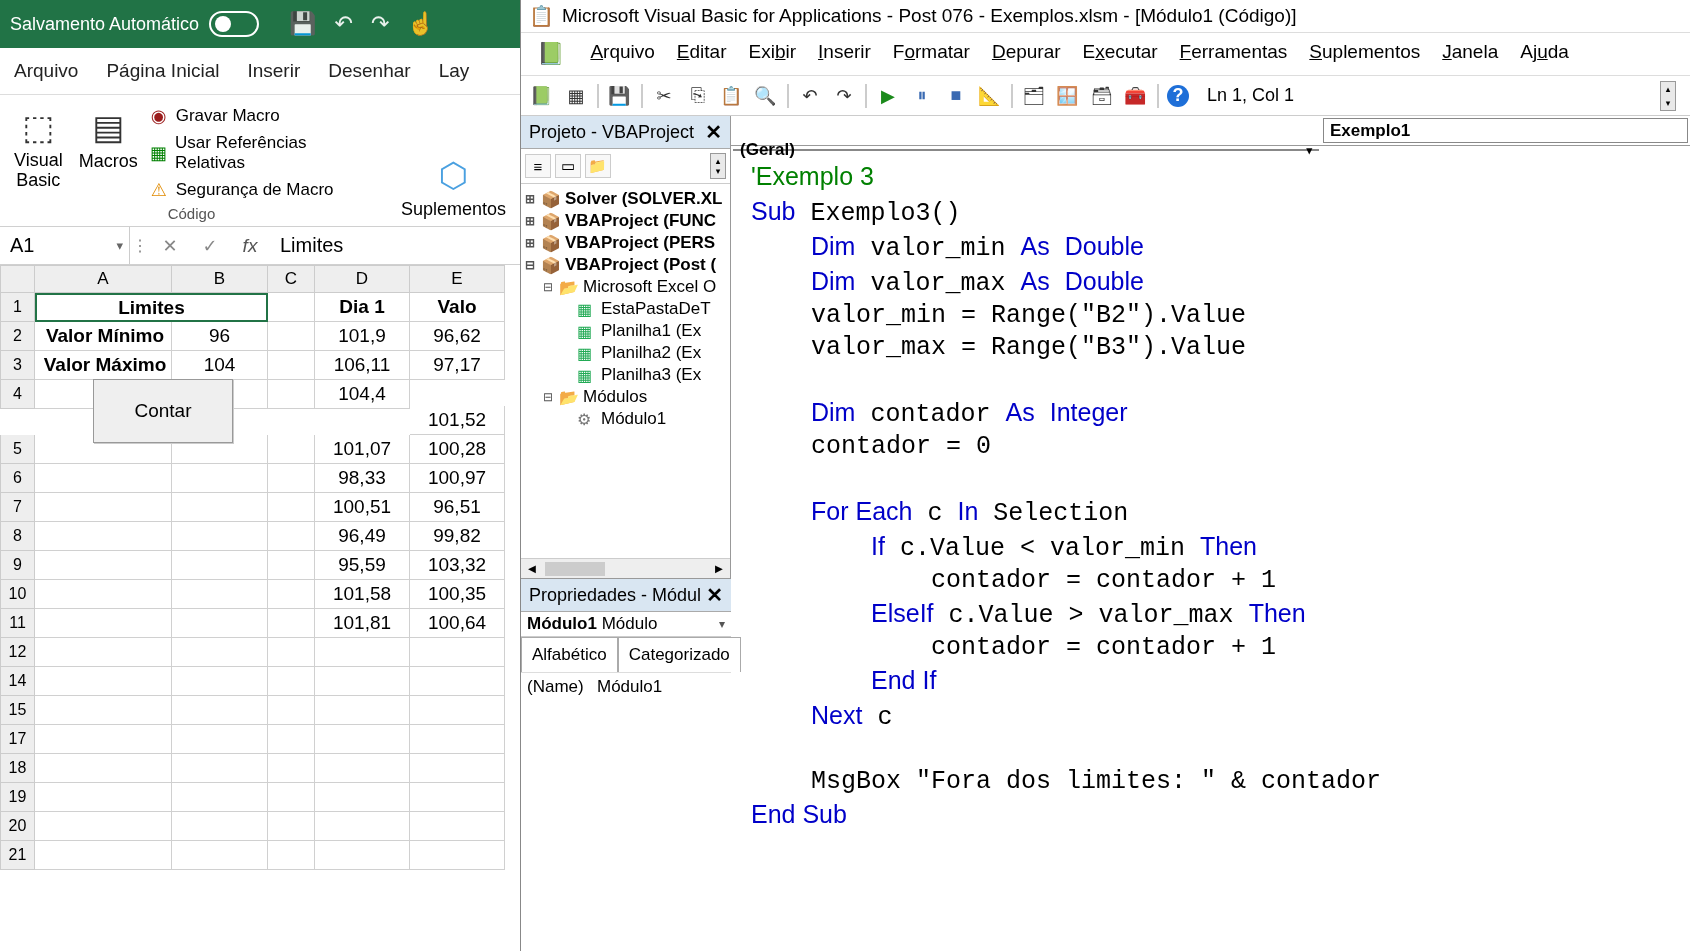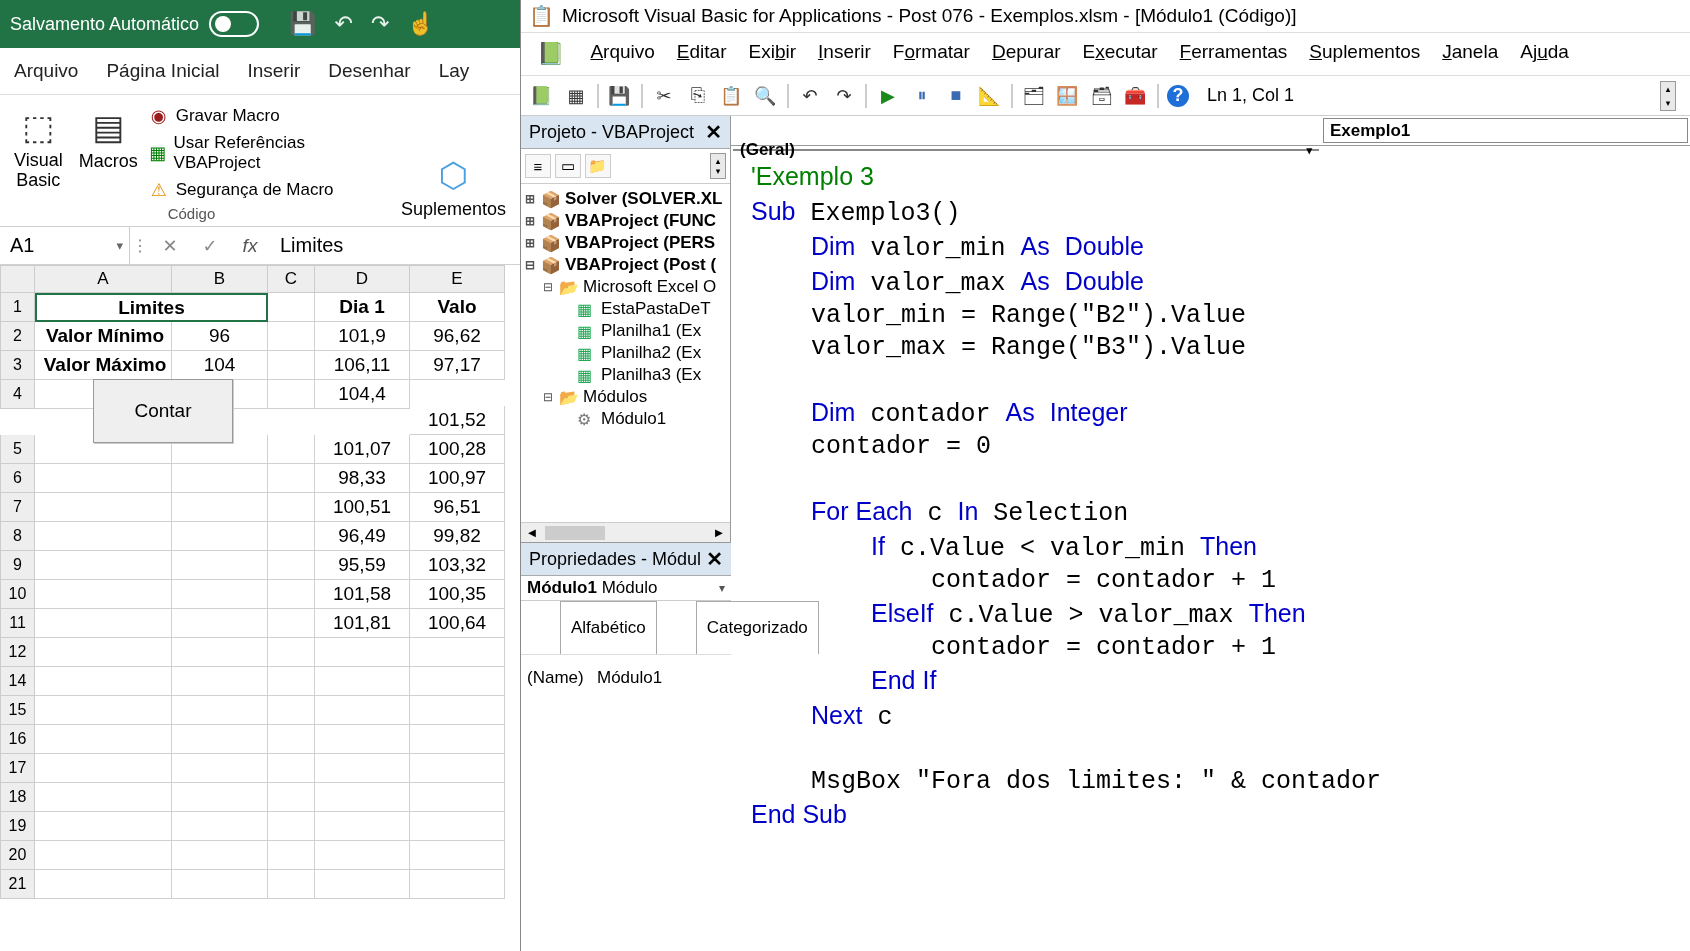--- a/index.html
+++ b/index.html
@@ -91,23 +91,23 @@
 .indent2 { padding-left: 36px; }
 .hscroll { height: 20px; border-top: 1px solid #ccc; display: flex; align-items: center; justify-content: space-between; padding: 0 2px; background: #eee; }
 .hscroll .arr { width: 18px; text-align: center; font-size: 13px; }
 .hscroll .thumb { flex: 0 0 60px; height: 14px; background: #ccc; margin-left: 4px; }
 
 
 .props-pane { border-top: 1px solid #999; }
 .prop-sel { display: flex; align-items: center; padding: 2px 6px; border-bottom: 1px solid #ccc; font-size: 17px; justify-content:space-between;}
 .prop-sel .dd { font-size:12px; color:#555;}
 .prop-tabs { display: flex; font-size: 17px; }
-.prop-tabs div { padding: 16px 10px; border: 1px solid #aaa; border-bottom: none; margin-left: 39px; }
+.prop-tabs div { padding: 7px 10px; border: 1px solid #aaa; border-bottom: none; }
 .prop-tabs div.active { background: #fff; }
-.prop-row { display: flex; font-size: 17px; padding: 13px 6px; border-top: 1px solid #ddd; }
+.prop-row { display: flex; font-size: 17px; padding: 4px 6px; border-top: 1px solid #ddd; }
 .prop-row .k { width: 70px; }
 
 
 .code-area { flex: 1; display: flex; flex-direction: column; }
 .code-dd-row { display: flex; border-bottom: 1px solid #999; height: 30px; }
 .code-dd { border: 1px solid #888; margin: 2px; display: flex; align-items: center; justify-content: space-between; padding: 0 6px; font-size: 17px; background: #fff; }
 .code-dd.left { flex: 1; font-weight: bold; margin-top: 33px; }
 .code-dd.right { width: 365px; font-weight: bold; align-items: center; }
 .code-dd .arr { font-size: 11px; }
 .code-body { flex: 1; padding: 14px 20px; font-family: Consolas, "Courier New", monospace; font-size: 25px; line-height: 1.28; white-space: pre; overflow: hidden; }
@@ -152,21 +152,21 @@
           <span class="ico">▤</span>
           <span style="font-size:18px;">Macros</span>
         </div>
         <div class="macro-list">
           <div class="macro-row">
               <span class="ic rec">◉</span>
               <span>Gravar Macro</span>
             </div>
           <div class="macro-row">
               <span class="ic grid">▦</span>
-              <span>Usar Referências VBAProject</span>
+              <span>Usar Referências Relativas</span>
             </div>
           <div class="macro-row">
               <span class="ic warn">⚠</span>
               <span>Segurança de Macro</span>
             </div>
         </div>
       </div>
       <span class="group-label">Código</span>
     </div>
     <div class="ribbon-group">
@@ -297,28 +297,20 @@
         <div class="row">
           <div class="rh" style="height: 29px;">14</div>
           <div class="cell" style="width: 137px; height: 29px;"></div>
           <div class="cell" style="width: 96px; height: 29px;"></div>
           <div class="cell" style="width: 47px; height: 29px;"></div>
           <div class="cell" style="width: 95px; height: 29px;"></div>
           <div class="cell" style="width: 95px; height: 29px;"></div>
         </div>
         <div class="row">
           <div class="rh" style="height: 29px;">15</div>
-          <div class="cell" style="width: 137px; height: 29px;"></div>
-          <div class="cell" style="width: 96px; height: 29px;"></div>
-          <div class="cell" style="width: 47px; height: 29px;"></div>
-          <div class="cell" style="width: 95px; height: 29px;"></div>
-          <div class="cell" style="width: 95px; height: 29px;"></div>
-        </div>
-        <div class="row">
-          <div class="rh" style="height: 29px;">16</div>
           <div class="cell" style="width: 137px; height: 29px;"></div>
           <div class="cell" style="width: 96px; height: 29px;"></div>
           <div class="cell" style="width: 47px; height: 29px;"></div>
           <div class="cell" style="width: 95px; height: 29px;"></div>
           <div class="cell" style="width: 95px; height: 29px;"></div>
         </div>
         <div class="row">
           <div class="rh" style="height: 29px;">17</div>
           <div class="cell" style="width: 137px; height: 29px;"></div>
           <div class="cell" style="width: 96px; height: 29px;"></div>

